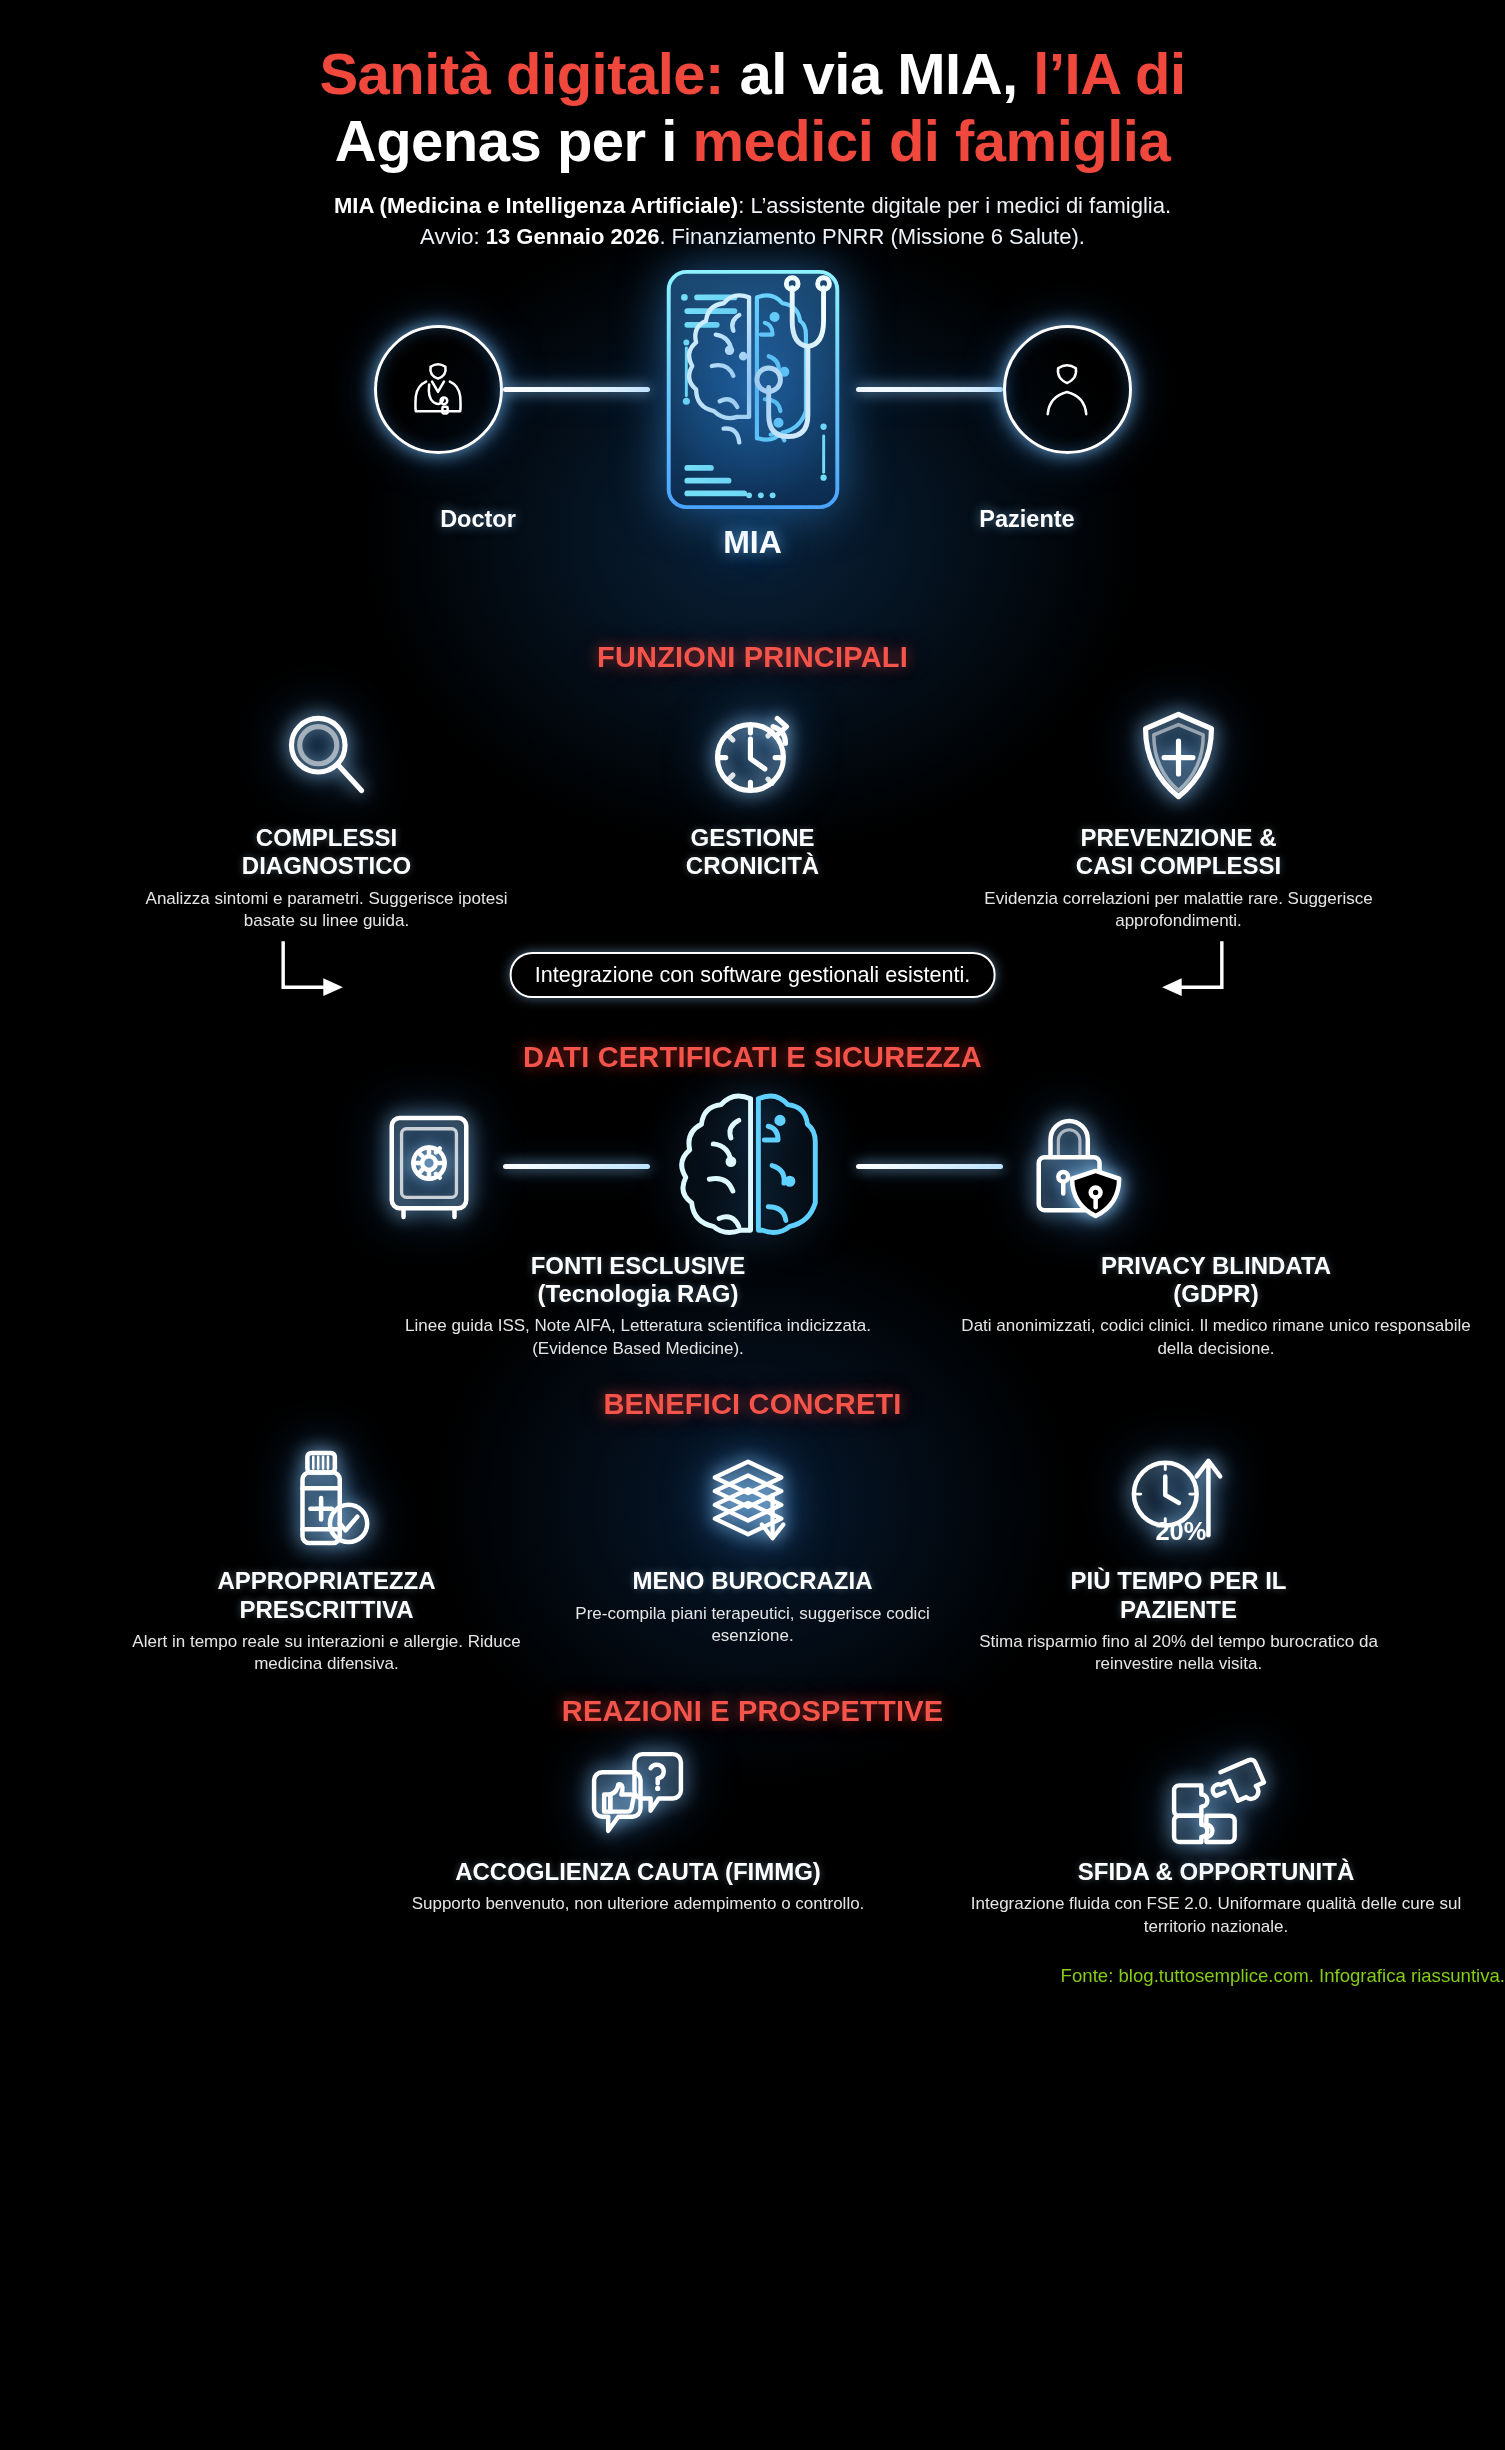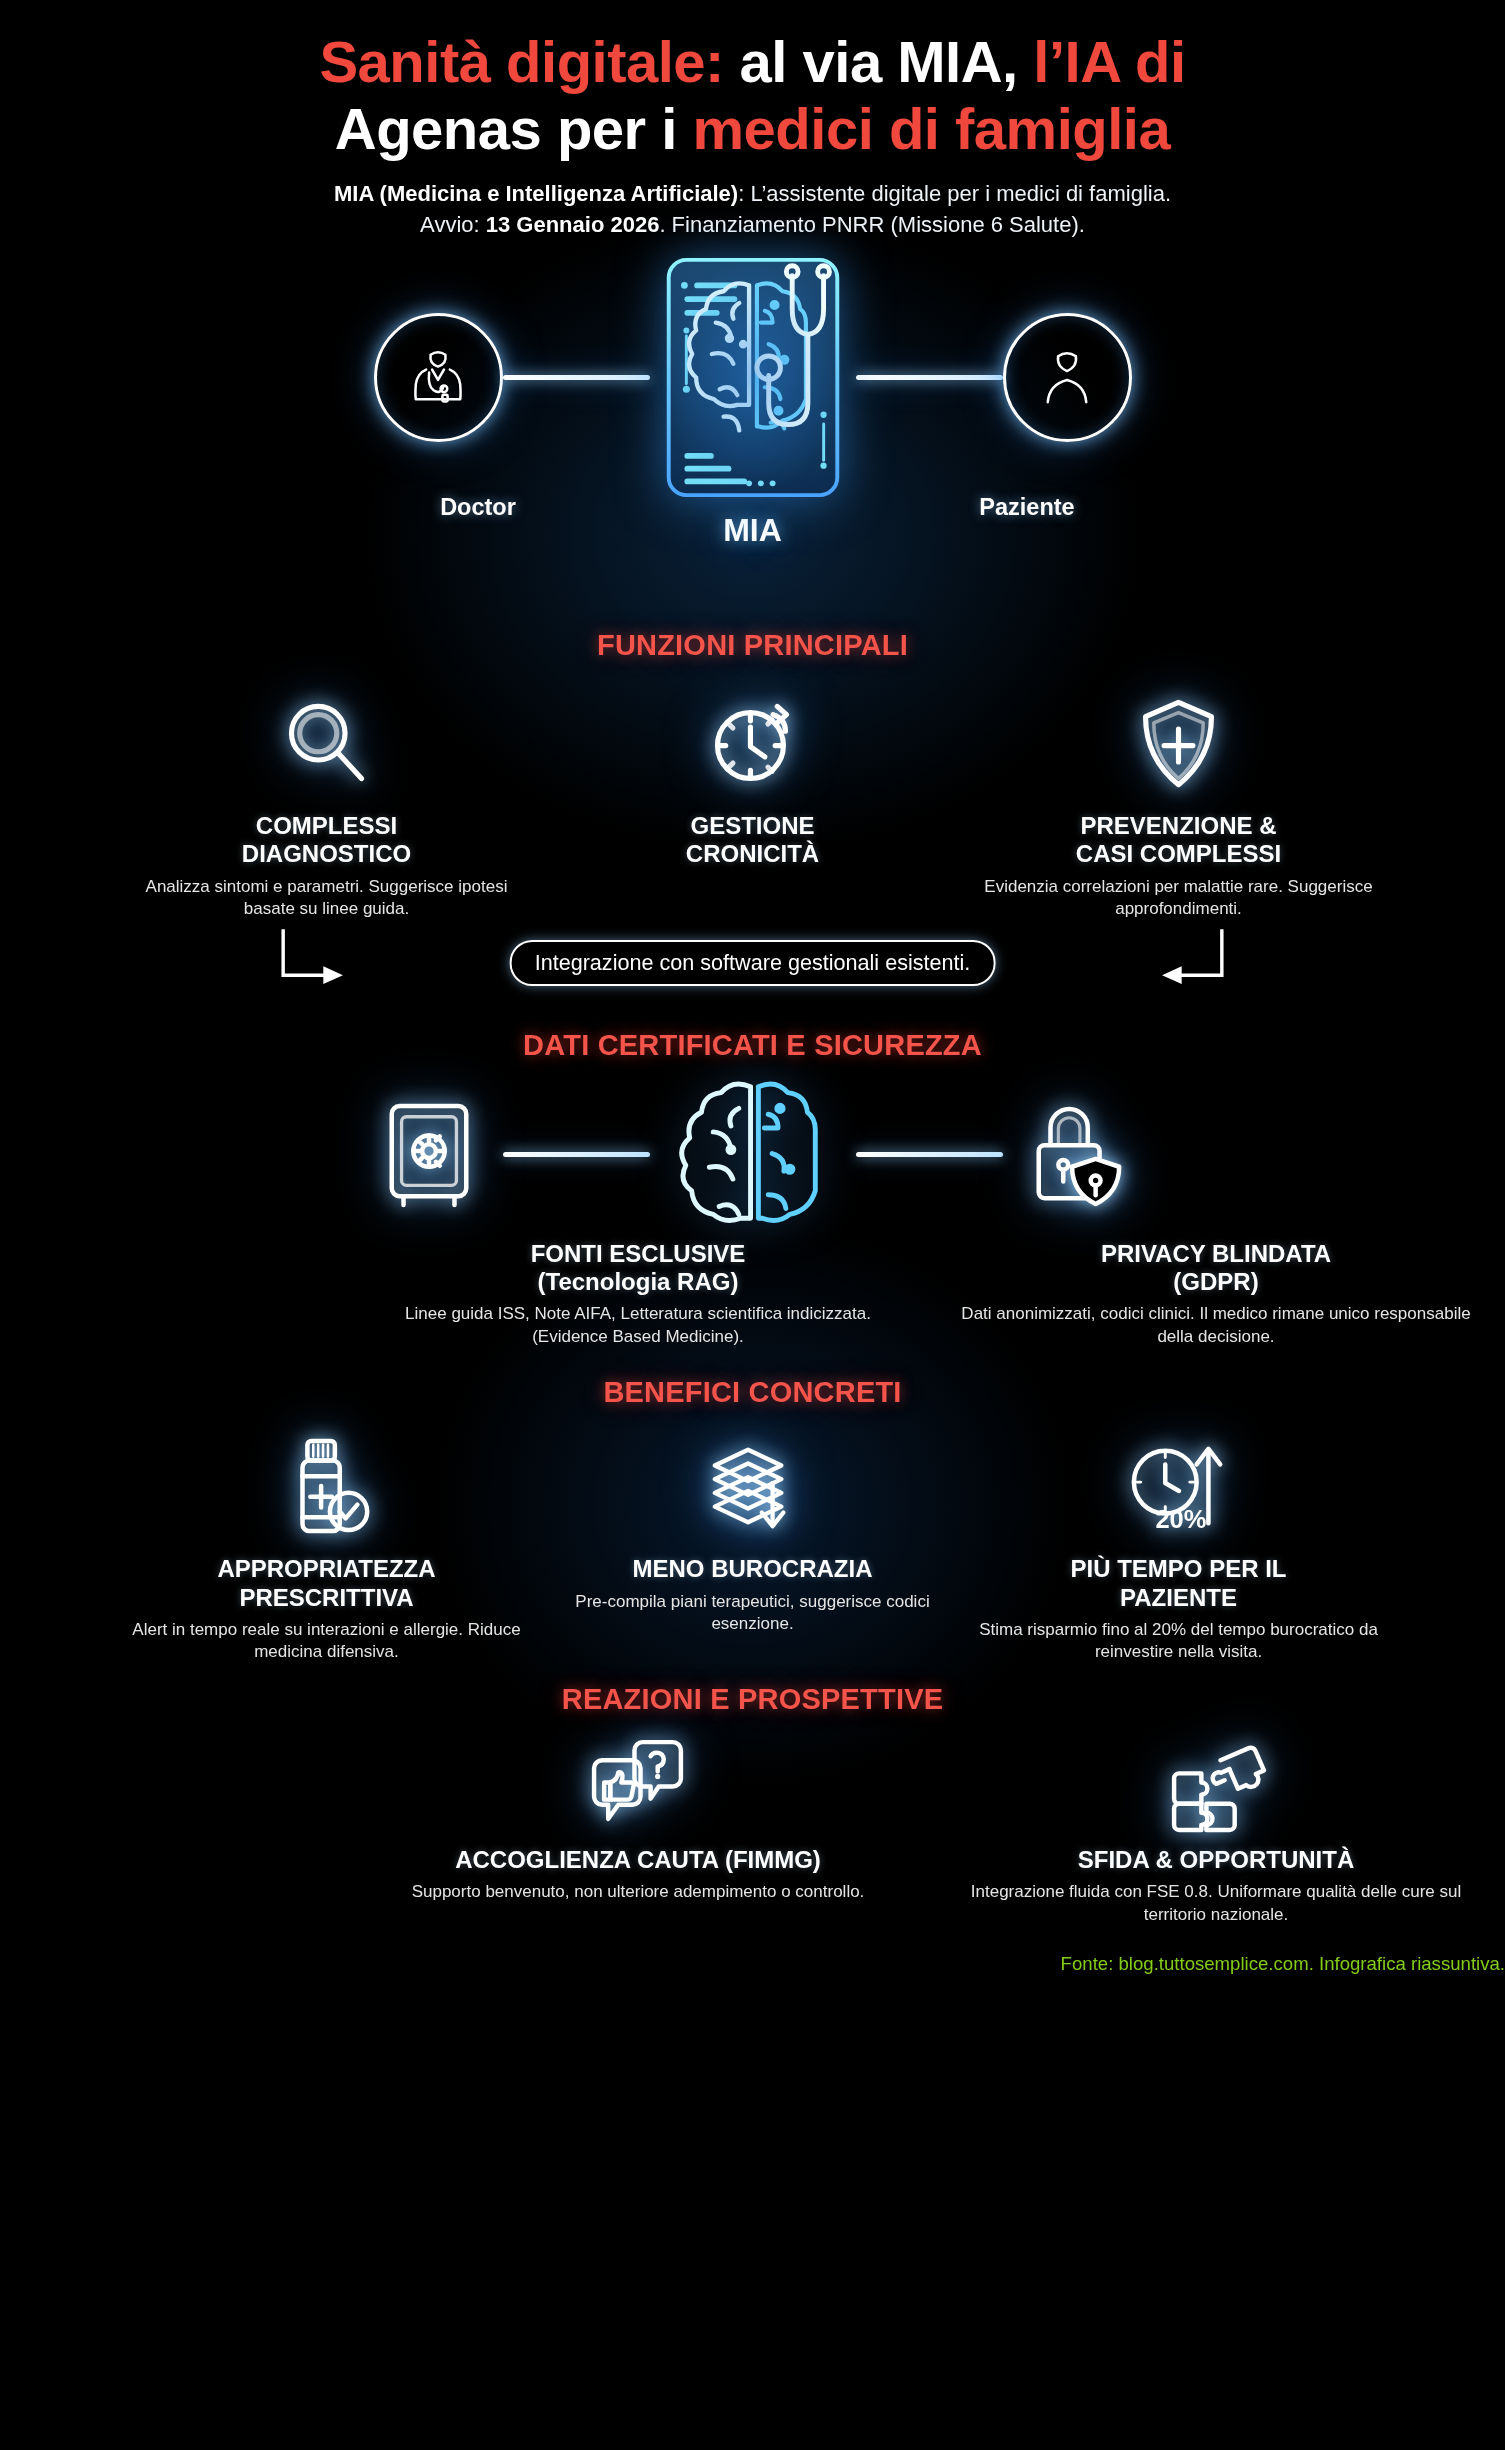--- a/index.html
+++ b/index.html
@@ -117,21 +117,21 @@
   .sec-brain{
     width:206px;display:flex;align-items:center;justify-content:center;
     filter:drop-shadow(0 0 19.6px rgba(60,160,255,.6));
   }
 </style>
 </head>
 <body>
 
 <div class="page">
 
-  <div style="padding-top:28px;">
+  <div style="padding-top:40px;">
     <div class="h1">
       <span class="red">Sanità digitale:</span>
       <span class="wh">al via MIA,</span>
       <span class="red">l’IA di</span><br>
       <span class="wh">Agenas per i</span>
       <span class="red">medici di famiglia</span>
     </div>
 
     <div class="sub">
       <div>
@@ -491,21 +491,21 @@
             <g fill="none" stroke="#ffffff" stroke-width="4.4" stroke-linecap="round" stroke-linejoin="round">
               <path d="M10 46 a5 5 0 0 1 5 -5 l22 0 l0 9 a6 6 0 1 1 0 12 l0 9 l-22 0 a5 5 0 0 1 -5 -5 z"></path>
               <path d="M15 71 l22 0 l0 9 a6 6 0 1 1 0 12 l0 5 l-22 0 a5 5 0 0 1 -5 -5 l0 -16 a5 5 0 0 1 5 -5 z"></path>
               <path d="M42 71 l23 0 a5 5 0 0 1 5 5 l0 16 a5 5 0 0 1 -5 5 l-23 0 l0 -5 a6 6 0 1 0 0 -12 z"></path>
               <path d="M56 28 l28 -12 a5 5 0 0 1 6.6 2.6 l8.4 19.4 l-8 3.6 a6 6 0 1 1 -9.6 11 l-8.2 3.6 l-8.4 -19.4"></path>
               <path d="M64.8 36.8 l-8.2 3.6 a6 6 0 1 0 -4.8 11 l8.2 -3.6"></path>
             </g>
           </svg>
         </div>
         <div class="card-title">SFIDA &amp; OPPORTUNITÀ</div>
-        <div class="card-body">Integrazione fluida con FSE 0.8. Uniformare qualità delle cure sul territorio nazionale.</div>
+        <div class="card-body">Integrazione fluida con FSE 2.0. Uniformare qualità delle cure sul territorio nazionale.</div>
       </div>
     </div>
   </div>
 
   <div style="margin-top:26.5px;" class="footer-note">Fonte: blog.tuttosemplice.com. Infografica riassuntiva.</div>
 
 </div>
 
 
 </body></html>

